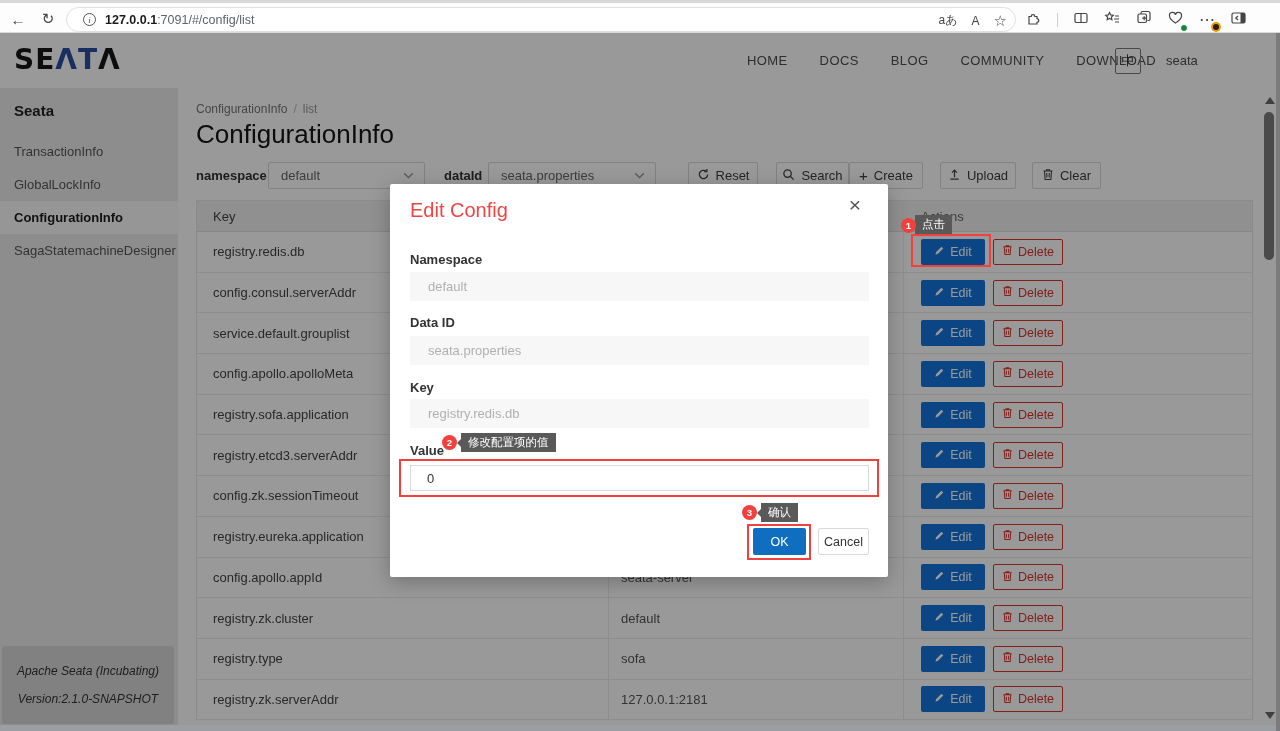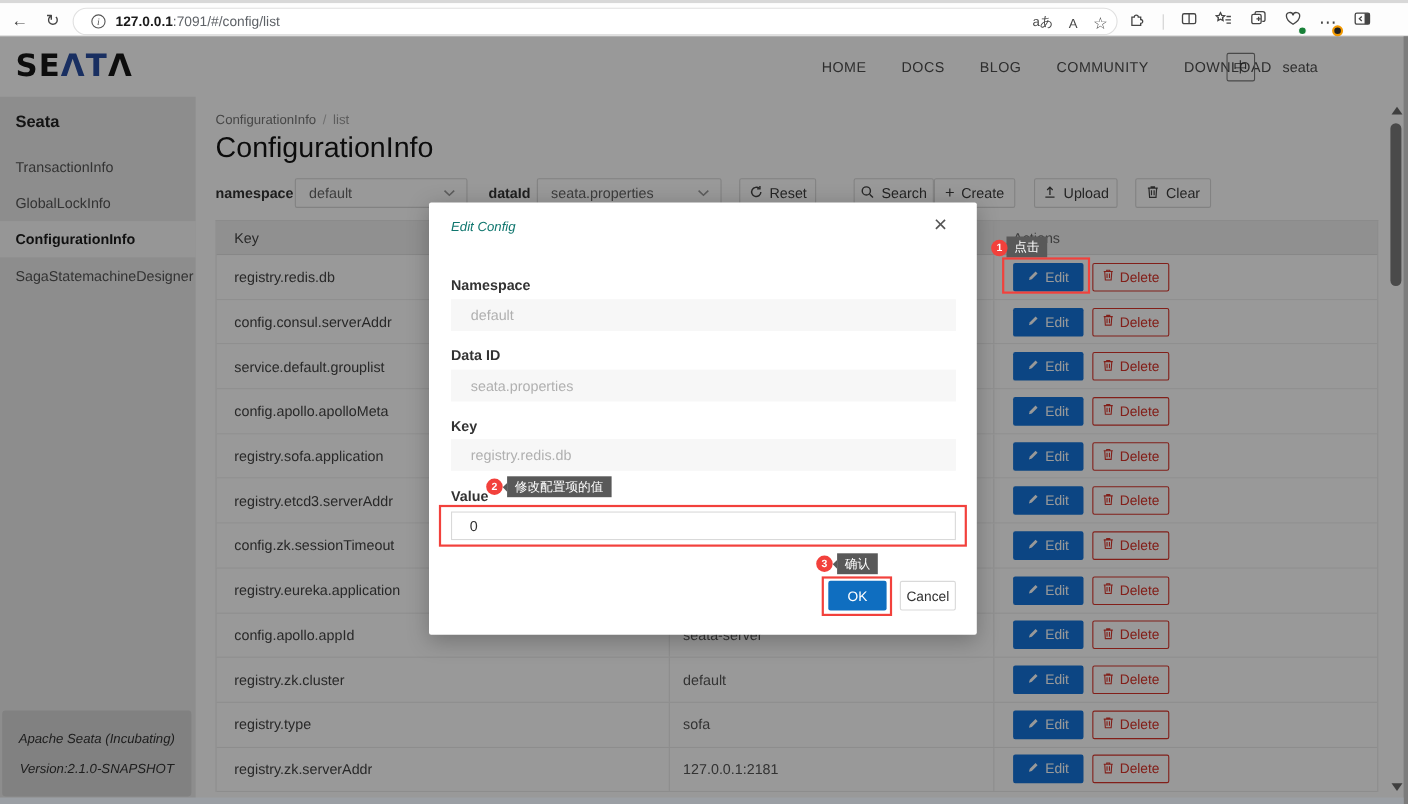--- a/index.html
+++ b/index.html
@@ -68,21 +68,21 @@
 
   
   .sb-edge { position:absolute; right:0; top:33px; width:4px; height:698px; background:#7c7c7c; z-index:45;}
   .sb-thumb { position:absolute; left:1264px; top:112px; width:10px; height:148px; background:#4a4a4a; border-radius:5px; z-index:45; cursor:pointer;}
   .sb-up { position:absolute; left:1265px; top:97px; width:0; height:0; border-left:5px solid transparent; border-right:5px solid transparent; border-bottom:7px solid #3f3f3f; z-index:45; cursor:pointer;}
   .sb-down { position:absolute; left:1265px; top:712px; width:0; height:0; border-left:5px solid transparent; border-right:5px solid transparent; border-top:7px solid #3f3f3f; z-index:45; cursor:pointer;}
   .bottomstrip { position:absolute; left:0; top:725px; width:1276px; height:6px; background:#9b9fa4; z-index:45;}
 
   
   .modal { position:absolute; left:390px; top:184px; width:498px; height:393px; background:#fff; border-radius:2px; box-shadow:0 5px 20px rgba(0,0,0,.25); z-index:50;}
-  .m-title { position:absolute; left:20px; top:15px; font-size:12px; color:#0f766e;font-style:italic;}
+  .m-title { position:absolute; left:20px; top:15px; font-size:20px; color:#ef4444;}
   .m-close { position:absolute; left:452px; top:8px; width:26px; height:26px; display:flex; align-items:center; justify-content:center; font-size:21px; color:#555; cursor:pointer;}
   .m-label { position:absolute; left:20px; font-size:13px; font-weight:700; color:#333;}
   .m-input { position:absolute; left:20px; width:459px; height:29px; border:none; background:#f7f7f7; color:#b0b0b0; font-size:13px; padding-left:18px; font-family:inherit;}
   .m-input.editable { background:#fff; border:1px solid #d9d9d9; color:#333; height:26px; padding-left:16px;}
   .ann-rect { position:absolute; border:2px solid var(--ann-red,#f2413c); z-index:60; pointer-events:none;}
   .ann-badge { position:absolute; width:15px; height:15px; border-radius:50%; background:var(--ann-red,#f2413c); color:#fff; font-size:9.5px; font-weight:700; display:flex; align-items:center; justify-content:center; z-index:61;}
   .ann-tip { position:absolute; height:19px; background:var(--tooltip-bg,#595959); color:#fff; font-size:11.5px; display:flex; align-items:center; padding:0 7px; z-index:60; white-space:nowrap;}
   .ann-tip::before { content:""; position:absolute; left:-4px; top:6px; border-top:4px solid transparent; border-bottom:4px solid transparent; border-right:4px solid var(--tooltip-bg,#595959);}
   .btn-ok { position:absolute; left:363px; top:344px; width:53px; height:27px; background:var(--ok-blue,#0f6ec0); color:#fff; border:none; border-radius:2px; font-size:12.5px; cursor:pointer; font-family:inherit;}
   .btn-cancel { position:absolute; left:428px; top:344px; width:51px; height:27px; background:#fff; color:#333; border:1px solid #d9d9d9; border-radius:2px; font-size:12.5px; cursor:pointer; font-family:inherit;}
@@ -181,21 +181,21 @@
       </div>
       <span class="flabel" style="left:248px;">dataId</span>
       <div class="select" style="left:292px; width:168px;">
         <span>seata.properties</span>
         <span class="chev">
             <svg width="11" height="7" viewBox="0 0 10 6" fill="none" stroke="#999" stroke-width="1.3">
               <path d="M1 1l4 3.8L9 1"></path>
             </svg>
           </span>
       </div>
-      <button class="fbtn" style="left:476px; width:70px;">
+      <button class="fbtn" style="left:492px; width:70px;">
           <span><svg width="13" height="13" viewBox="0 0 14 14" fill="none" stroke="#444" stroke-width="1.4">
               <path d="M11.5 7a4.5 4.5 0 1 1-1.4-3.3"></path>
               <path d="M10.6 1.2v2.8H7.8"></path>
             </svg></span>
           <span>Reset</span>
         </button>
       <button class="fbtn" style="left:580px; width:73px;">
           <span><svg width="13" height="13" viewBox="0 0 14 14" fill="none" stroke="#444" stroke-width="1.4">
               <circle cx="6" cy="6" r="4"></circle>
               <path d="M9.2 9.2l3.3 3.3"></path>

